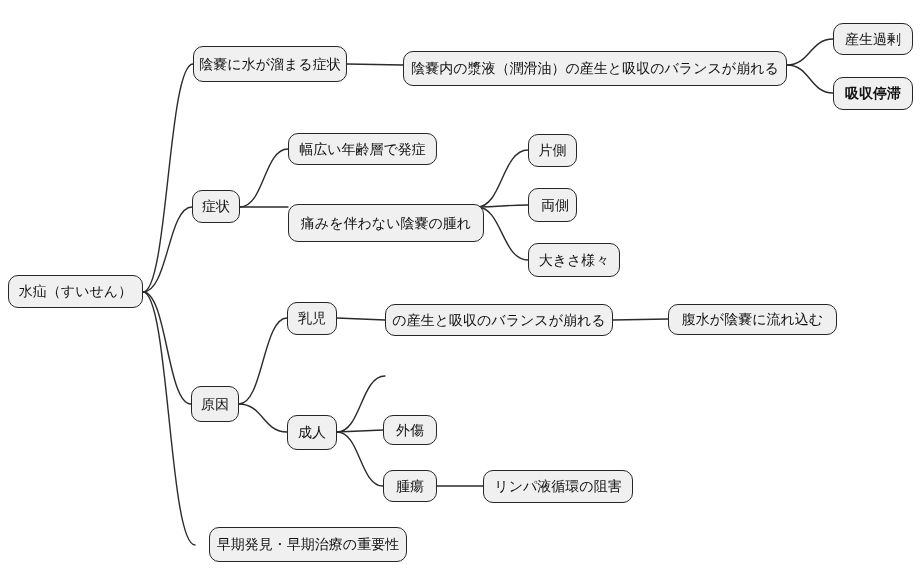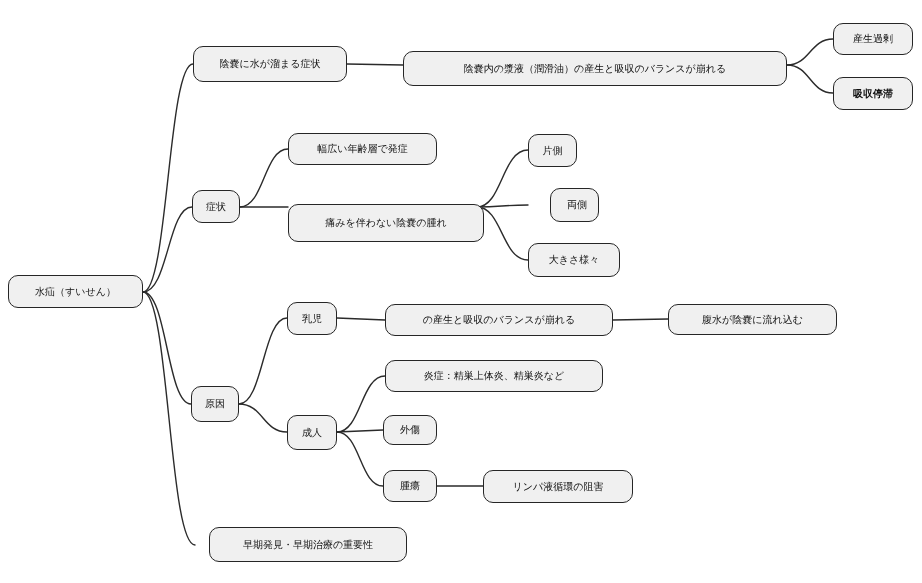--- a/index.html
+++ b/index.html
@@ -30,21 +30,21 @@
   }
   .node {
     position: absolute;
     box-sizing: border-box;
     display: flex;
     align-items: center;
     justify-content: center;
     background: #f0f0f0;
     border: 1.5px solid #262626;
     border-radius: 10px;
-    font-size: 10px;
+    font-size: 14px;
     line-height: 1.2;
     color: #111111;
     white-space: nowrap;
     text-align: center;
     padding: 0 4px;
     cursor: default;
   }
 </style>
 </head>
 <body>
@@ -78,28 +78,27 @@
 
   <div class="node" style="left:193px; top:46px;  width:154px; height:36px;">陰嚢に水が溜まる症状</div>
   <div class="node" style="left:403px; top:51px;  width:384px; height:35px;">陰嚢内の漿液（潤滑油）の産生と吸収のバランスが崩れる</div>
   <div class="node" style="left:833px; top:23px;  width:80px;  height:32px;">産生過剰</div>
   <div class="node" style="left:833px; top:77px;  width:80px;  height:33px;font-weight:bold;">吸収停滞</div>
 
   <div class="node" style="left:192px; top:190px; width:48px;  height:33px;">症状</div>
   <div class="node" style="left:288px; top:133px; width:149px; height:32px;">幅広い年齢層で発症</div>
   <div class="node" style="left:288px; top:204px; width:196px; height:38px;text-align:right;">痛みを伴わない陰嚢の腫れ</div>
   <div class="node" style="left:528px; top:134px; width:49px;  height:33px;">片側</div>
-  <div class="node" style="left:550px; top:188px; width:49px;  height:34px;padding-left:9px;">両側</div>
+  <div class="node" style="left:528px; top:188px; width:49px;  height:34px;padding-left:9px;">両側</div>
   <div class="node" style="left:528px; top:243px; width:92px;  height:34px;">大きさ様々</div>
 
   <div class="node" style="left:191px; top:386px; width:48px;  height:36px;">原因</div>
   <div class="node" style="left:287px; top:302px; width:50px;  height:33px;">乳児</div>
   <div class="node" style="left:385px; top:304px; width:228px; height:32px;">の産生と吸収のバランスが崩れる</div>
   <div class="node" style="left:668px; top:304px; width:169px; height:31px;">腹水が陰嚢に流れ込む</div>
   <div class="node" style="left:287px; top:415px; width:50px;  height:35px;">成人</div>
-  <div class="node" style="left:385px; top:360px; width:218px; height:32px;">炎症：精巣上体炎、精巣炎など</div>
   <div class="node" style="left:383px; top:415px; width:54px;  height:30px;">外傷</div>
   <div class="node" style="left:383px; top:470px; width:54px;  height:32px;">腫瘍</div>
   <div class="node" style="left:483px; top:470px; width:150px; height:33px;">リンパ液循環の阻害</div>
 
   <div class="node" style="left:195px; top:527px; width:198px; height:35px;margin-left:14px;">早期発見・早期治療の重要性</div>
 
 </div>
 
 </body></html>

